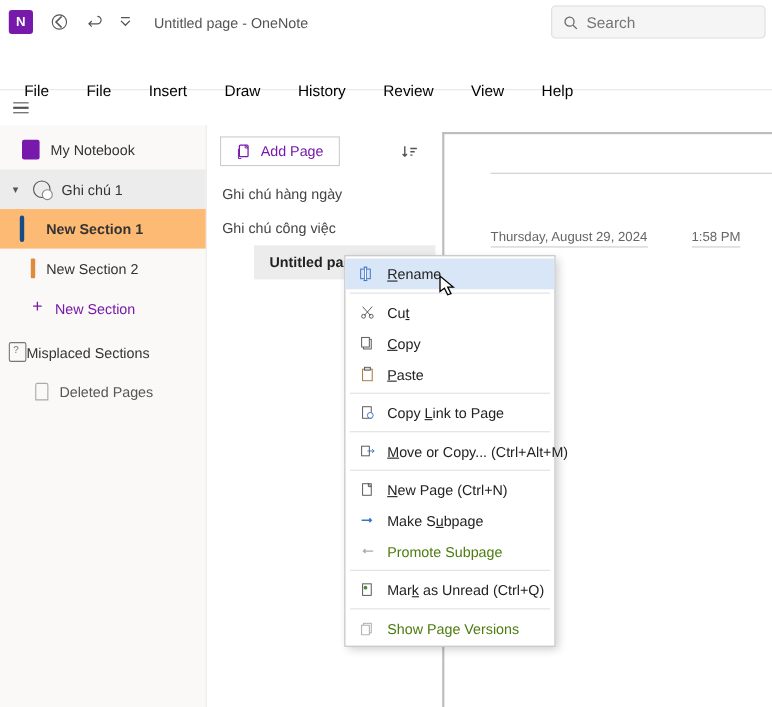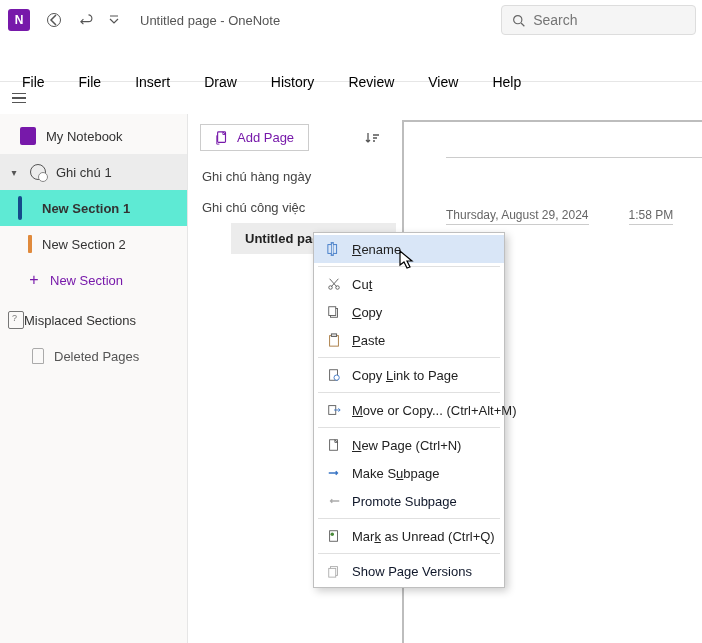--- a/index.html
+++ b/index.html
@@ -29,21 +29,21 @@
 
   
   .sidebar { width: 188px; border-right: 1px solid #e6e6e6; background: #faf9f8; display: flex; flex-direction: column; padding-top: 4px; }
   .nb-row { display: flex; align-items: center; height: 36px; padding: 0 10px 0 20px; gap: 10px; }
   .nb-row.active { background: #ececec; }
   .nb-row .chev { font-size: 10px; color: #555; width: 12px; text-align: center; margin-left: -12px;}
   .nb-icon { width: 16px; height: 18px; background: #7719aa; border-radius: 2px; position: relative; }
   .nb-icon.sync { width: 16px; height: 16px; border: 1.5px solid #555; border-radius: 50%; background: transparent; }
   .nb-icon.sync::after { content: ""; position: absolute; bottom: -3px; right: -3px; width: 10px; height: 10px; border-radius: 50%; background: #fff; border: 1px solid #888; box-sizing: border-box; }
   .sec-row { display: flex; align-items: center; height: 36px; padding: 0 10px 0 28px; gap: 10px; position: relative; }
-  .sec-row.selected { background: #5eead4; }
+  .sec-row.selected { background: #fdba74; }
   .sec-row.selected::before { content: ""; position: absolute; left: 18px; top: 6px; bottom: 6px; width: 4px; background: #154b8b; border-radius: 2px; }
   .sec-bar { width: 4px; height: 18px; border-radius: 1px; }
   .sec-bar.orange { background: #e08a3c; }
   .sec-row.new { color: #7719aa; }
   .sec-row.new .plus { color: #7719aa; font-size: 16px; font-weight: 400; width: 12px; text-align: center;}
   .misplaced { display: flex; align-items: center; height: 36px; padding: 0 10px 0 8px; gap: 0; margin-top: 4px; }
   .misplaced .micon { width: 16px; height: 18px; border: 1.5px solid #777; border-radius: 2px; position: relative;}
   .misplaced .micon::after{content:"?"; position:absolute; font-size:9px; color:#777; left:3px; top:1px;}
   .deleted { display: flex; align-items: center; height: 36px; padding: 0 10px 0 32px; gap: 10px; color: #555;}
   .deleted .dicon { width: 12px; height: 16px; border: 1.5px solid #aaa; border-radius: 2px 2px 0 0; }
@@ -62,21 +62,21 @@
   .canvas-frame { position: absolute; left: 6px; top: 6px; right: 0; bottom: 0; border: 2px solid #bdbdbd; border-right: none; border-bottom: none; background: #fff; }
   .canvas-meta { display: flex; gap: 40px; padding: 50px 0 0 42px; font-size: 12px; color: #666;}
   .canvas-meta .meta-item { border-bottom: 1px solid #ccc; padding-bottom: 2px; }
   .canvas-title-area{padding: 6px 0 0 42px;}
   .canvas-title-line{border-bottom:1px solid #ccc; height:30px; width: 260px;}
 
   
   .contextmenu { position: absolute; left: 313px; top: 232px; width: 192px; background: #fff; border: 1px solid #bfbfbf; box-shadow: 3px 3px 8px rgba(0,0,0,0.2); padding: 2px 0; z-index: 100; }
   .cm-item { display: flex; align-items: center; height: 28px; padding: 0 12px; gap: 10px; font-size: 13px; color: #222; white-space: nowrap;}
   .cm-item.hover { background: #d9e6f7; }
-  .cm-item.disabled { color: #0f172a; }
+  .cm-item.disabled { color: #4d7c0f; }
   .cm-item .cm-icon { width: 16px; height: 16px; display: flex; align-items: center; justify-content: center; font-size: 13px; flex-shrink: 0;}
   .cm-item .mn { text-decoration: underline; }
   .cm-sep { height: 1px; background: #e0e0e0; margin: 3px 4px; }
 
   
   .cursor { position: absolute; left: 399px; top: 250px; z-index: 200; pointer-events: none; }
 
   .bold { font-weight: 600; }
 </style>
 </head>

